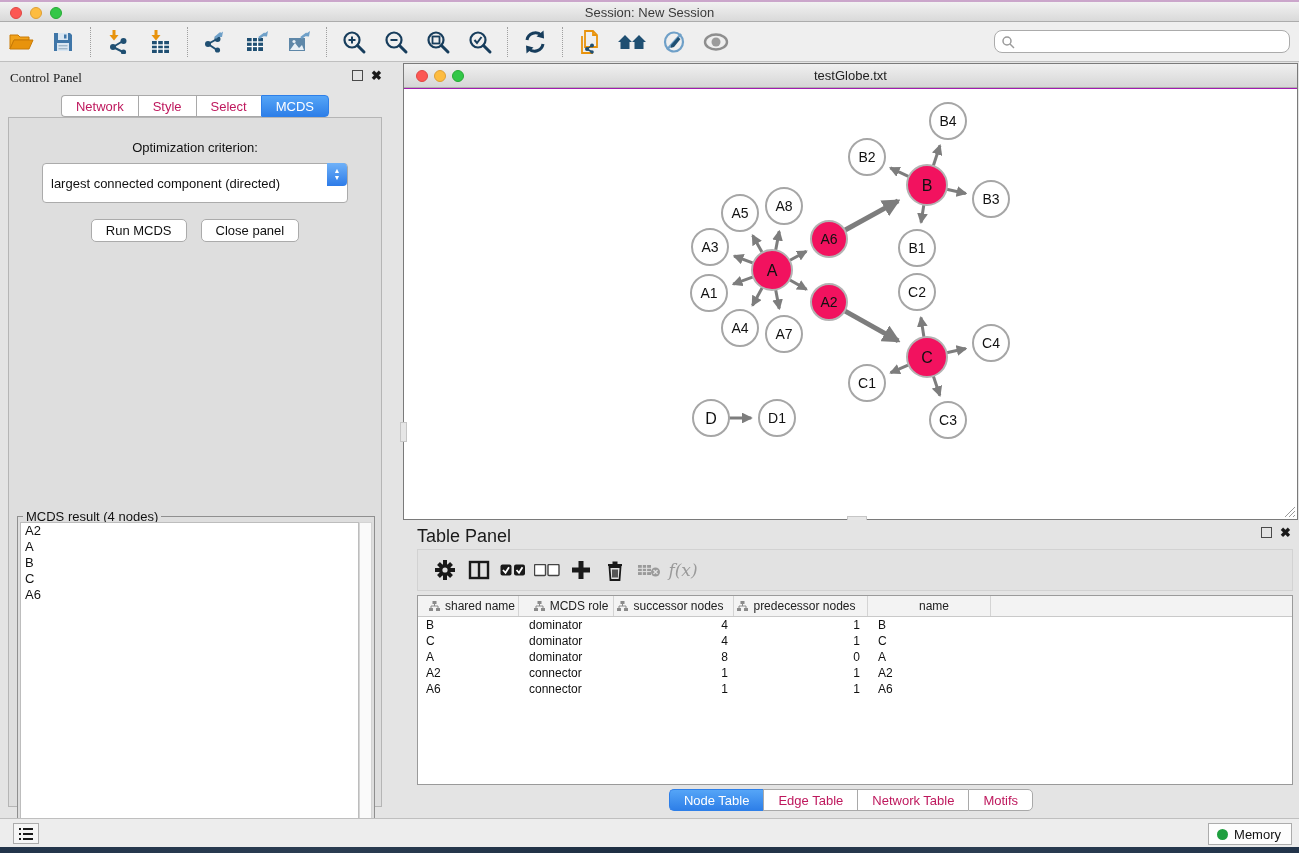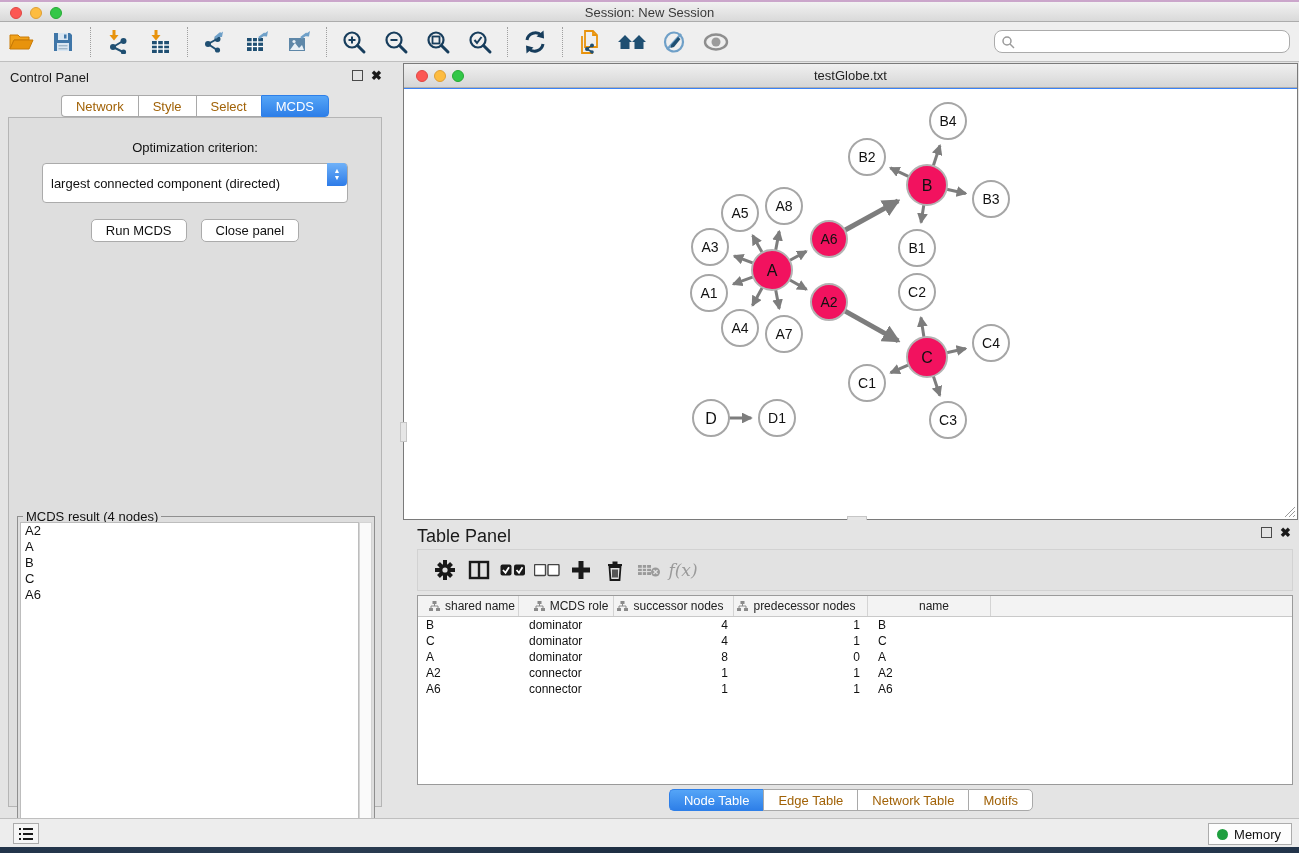--- a/index.html
+++ b/index.html
@@ -27,28 +27,28 @@
   .tbsep { width:1px; height:30px; border-left:1px dotted #9F9F9F; margin:0 6px; }
   .searchbox {
     position:absolute; right:9px; top:8px; width:296px; height:23px;
     background:#FFF; border:1px solid #ABABAB; border-radius:8px;
     display:flex; align-items:center; padding-left:6px;
   }
   .searchbox input { border:none; outline:none; flex:1; height:18px; font-size:12px; background:transparent; }
   
   .control-panel { position:absolute; left:0; top:62px; width:390px; height:756px; background:#E4E4E4; }
   .cp-header { position:relative; height:30px; }
-  .cp-title { position:absolute; left:10px; top:8px; font-size:13px; color:#1A1A1A; }
+  .cp-title { position:absolute; left:10px; top:8px; font-size:13px; color:#1A1A1A;font-family:Liberation Serif, serif; }
   .win-btns { position:absolute; right:8px; top:8px; display:flex; gap:8px; }
   .float-btn { width:11px; height:11px; border:1.5px solid #4A4A4A; background:transparent; }
   .close-x { font-size:13px; font-weight:bold; color:#1A1A1A; line-height:11px; }
   .cp-tabs { position:absolute; left:0; top:33px; width:390px; display:flex; justify-content:center; z-index:2; }
   .tabbtn {
     height:22px; padding:0 14px; background:#FFF; border:1px solid #A9A9A9; border-right:none;
-    font-size:13px; display:flex; align-items:center; color:#a16207;
+    font-size:13px; display:flex; align-items:center; color:#be185d;
   }
   .tabbtn:first-child { border-radius:4px 0 0 4px; }
   .tabbtn:last-child  { border-radius:0 4px 4px 0; border-right:1px solid #A9A9A9; }
   .tabbtn.sel { background:linear-gradient(#55A5F7,#2E7FE8); color:#FFF; border-color:#2E7FE8; }
   .cp-content {
     position:absolute; left:8px; top:55px; width:374px; height:690px;
     background:#DEDEDE; border:1px solid #B5B5B5;
   }
   .opt-label { margin-top:22px; text-align:center; font-size:13px; color:#111; }
   .dropdown {
@@ -78,21 +78,21 @@
     position:absolute; left:2px; top:5px; right:15px; bottom:2px; background:#FFF;
     border:1px solid #BDBDBD; overflow:hidden; font-size:13px; color:#111;
   }
   .result-list div { padding:0 4px; height:16px; line-height:16px; }
   .result-scroll {
     position:absolute; top:5px; right:2px; bottom:2px; width:13px; background:#FAFAFA; border:1px solid #D4D4D4;
   }
   
   .netwin {
     position:absolute; left:403px; top:63px; width:895px; height:457px;
-    border:1px solid #7A7A7A; background:#3b82f6;
+    border:1px solid #7A7A7A; background:#a21caf;
   }
   .netwin-titlebar {
     position:relative; height:24px; background:linear-gradient(#F0F0F0,#D6D6D6);
     border-bottom:1px solid #AFAFAF;
   }
   .netwin-titlebar .tl { position:absolute; top:6px; width:12px; height:12px; border-radius:50%; }
   .netwin-title { position:absolute; left:0; right:0; top:4px; text-align:center; font-size:13px; color:#222; }
   .net-canvas { position:absolute; left:0; top:25px; right:0; bottom:0; background:#FFF; overflow:hidden; }
   .resize-grip { position:absolute; right:1px; bottom:1px; width:14px; height:14px; }
   .gripper-v { position:absolute; left:-4px; top:358px; width:7px; height:20px; background:#E6E6E6; border:1px solid #C6C6C6; }

